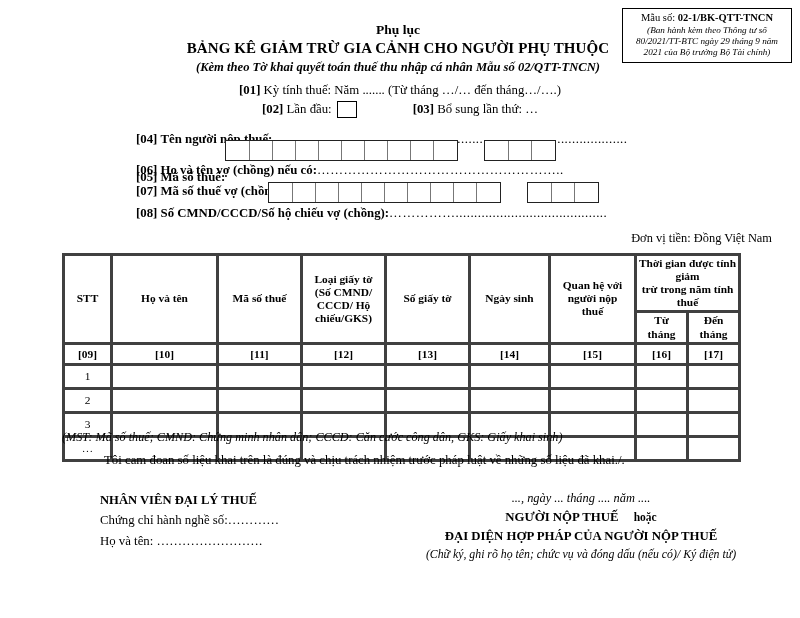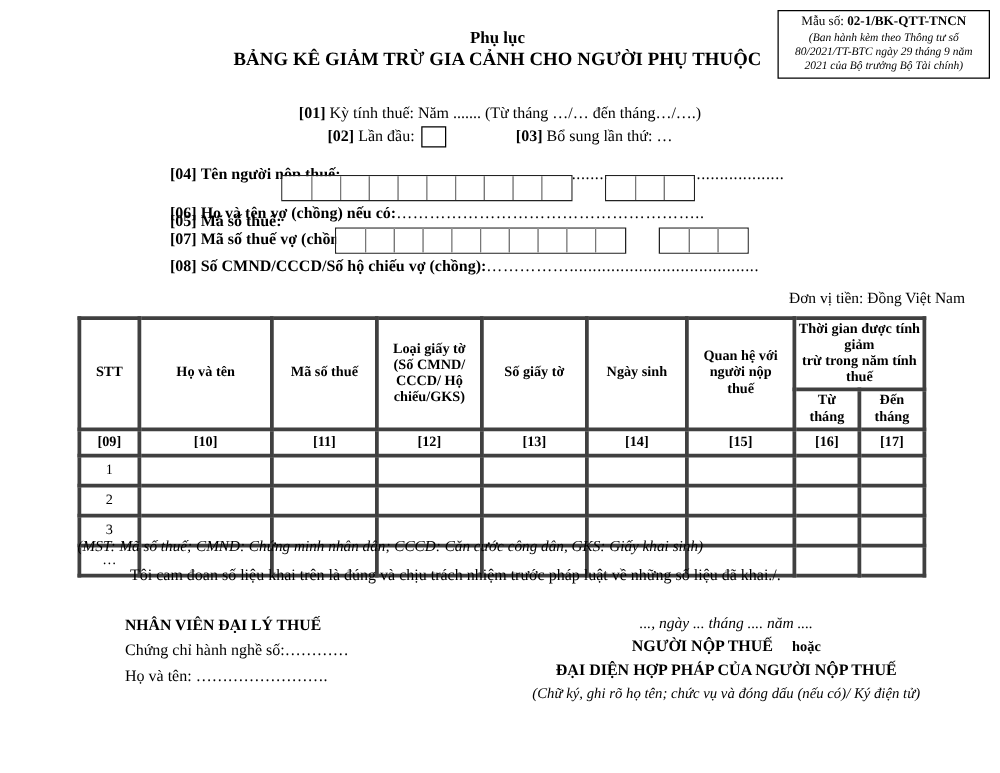--- a/index.html
+++ b/index.html
@@ -231,20 +231,21 @@
       <b>02-1/BK-QTT-TNCN</b>
     </div>
     <div class="form-code-sub">(Ban hành kèm theo Thông tư số</div>
     <div class="form-code-sub">80/2021/TT-BTC ngày 29 tháng 9 năm</div>
     <div class="form-code-sub">2021 của Bộ trưởng Bộ Tài chính)</div>
   </div>
 
   <div class="title-block">
     <div class="t-prefix">Phụ lục</div>
     <div class="t-main">BẢNG KÊ GIẢM TRỪ GIA CẢNH CHO NGƯỜI PHỤ THUỘC</div>
+    <div class="t-sub">(Kèm theo Tờ khai quyết toán thuế thu nhập cá nhân Mẫu số 02/QTT-TNCN)</div>
   </div>
 
   <div class="line01">
     <b>[01]</b>
     <span>Kỳ tính thuế: Năm ....... (Từ tháng …/… đến tháng…/….)</span>
   </div>
 
   <div class="line23">
     <span class="lbl-02">[02]</span>
     <span>&nbsp;</span>

